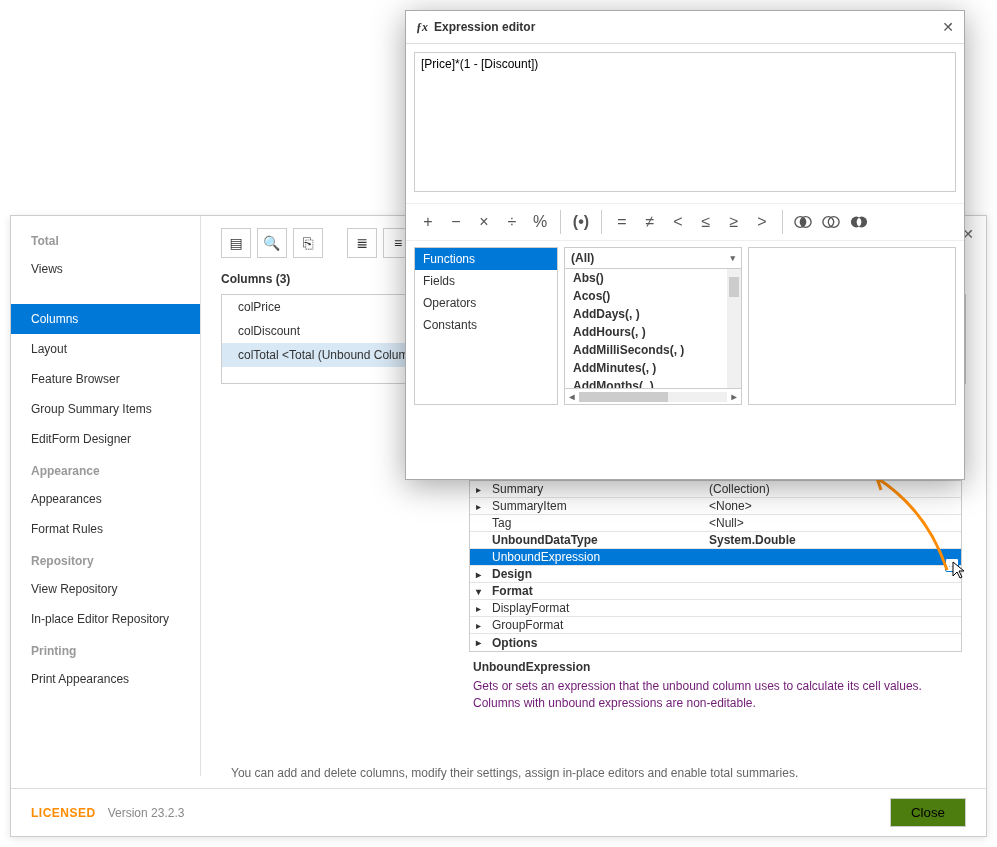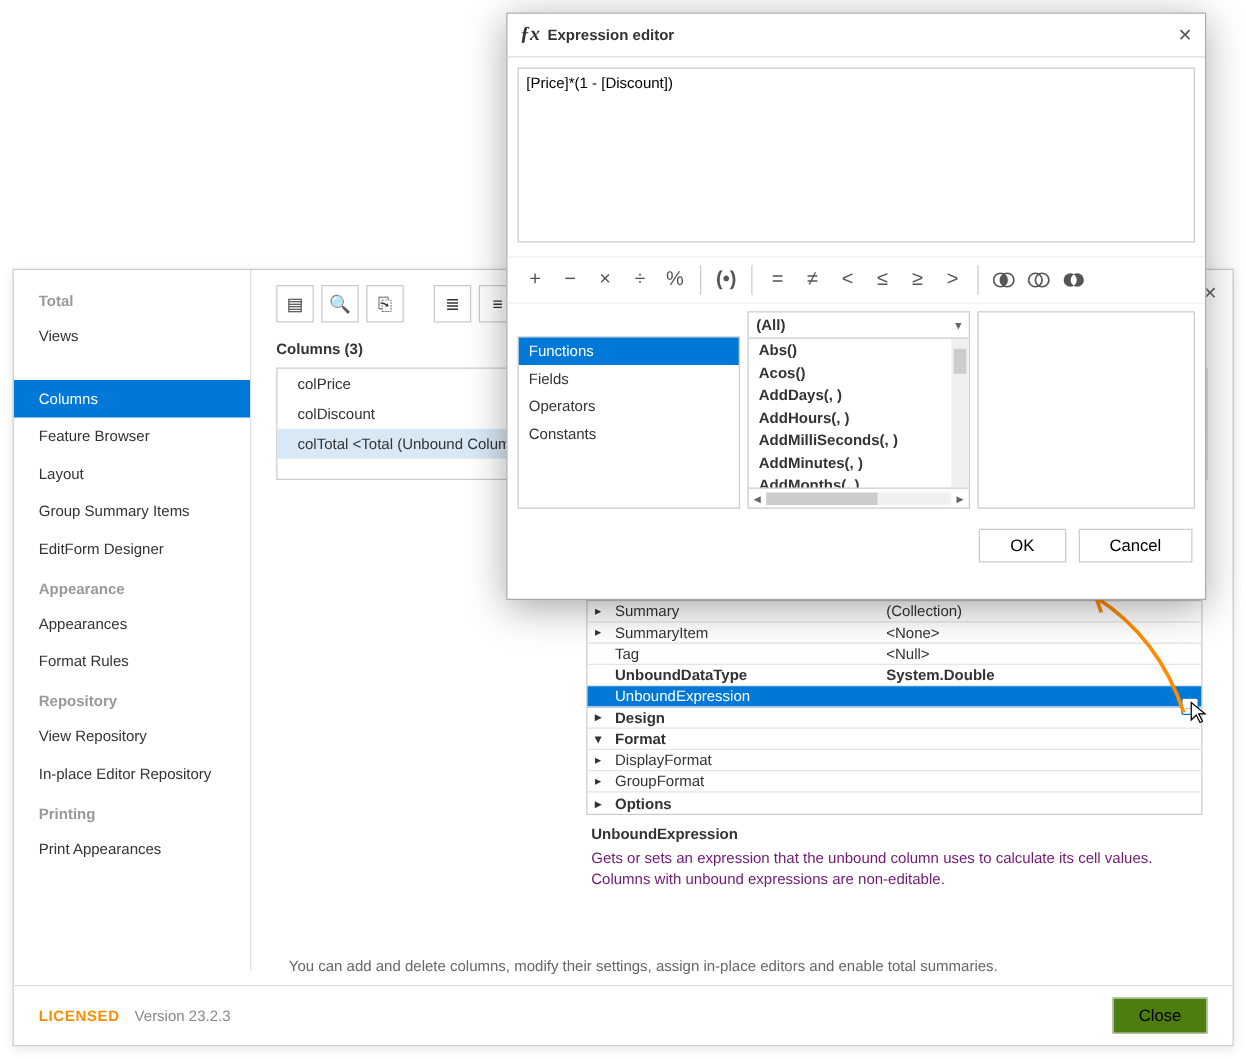--- a/index.html
+++ b/index.html
@@ -41,30 +41,30 @@
 .licensed { color: #ff8c00; font-weight: bold; letter-spacing: 0.5px; }
 .version { color: #888; margin-left: 12px; }
 .close-btn { margin-left: auto; padding: 6px 20px; border: 1px solid #ccc; background: #4d7c0f; cursor: pointer; }
 
 
 .arrow { position: absolute; right: 40px; top: 470px; width: 100px; height: 110px; pointer-events: none; }
 
 
 .dialog { position: absolute; left: 405px; top: 10px; width: 560px; height: 470px; background: #fff; border: 1px solid #aaa; box-shadow: 0 6px 30px rgba(0,0,0,0.35); z-index: 10; }
 .dialog-title { display: flex; align-items: center; padding: 8px 10px; border-bottom: 1px solid #ddd; }
-.dialog-title .fx { font-family: Georgia, serif; font-style: italic; font-weight: bold; font-size: 16px; margin-right: 6px; }
+.dialog-title .fx { font-family: Georgia, serif; font-style: italic; font-weight: bold; font-size: 12px; margin-right: 6px; }
 .dialog-title .txt { font-weight: bold; }
 .dialog-title .x { margin-left: auto; cursor: pointer; font-size: 14px; color: #555; }
 .expr-box { margin: 8px; border: 1px solid #ccc; height: 140px; padding: 4px 6px; font-family: Tahoma, sans-serif; font-size: 12px; resize: none; width: calc(100% - 16px); }
 .op-bar { display: flex; align-items: center; gap: 4px; padding: 6px 10px; border-top: 1px solid #eee; border-bottom: 1px solid #eee; }
 .op { width: 24px; height: 24px; display: flex; align-items: center; justify-content: center; font-size: 16px; color: #555; cursor: pointer; }
 .op.sep { border-left: 1px solid #ccc; width: 1px; margin: 0 4px; }
 .op-svg { width: 18px; height: 18px; }
 .lists { display: flex; gap: 6px; padding: 6px 8px; height: 170px; }
-.list-cats { width: 178px; border: 1px solid #ccc; margin-top: 20px; }
+.list-cats { width: 144px; border: 1px solid #ccc; }
 .list-cats .li { padding: 4px 8px; cursor: pointer; }
 .list-cats .li.selected { background: #0078d7; color: #fff; }
 .list-funcs { width: 178px; border: 1px solid #ccc; display: flex; flex-direction: column; font-weight: bold; }
 .list-funcs .dd { border-bottom: 1px solid #ccc; padding: 3px 6px; display: flex; align-items: center; }
 .list-funcs .dd .caret { margin-left: auto; font-size: 9px; color: #666; }
 .list-funcs .body { flex: 1; overflow: hidden; position: relative; }
 .list-funcs .body .fi { padding: 2px 8px; cursor: pointer; }
 .list-funcs .hscroll { height: 16px; border-top: 1px solid #ccc; display: flex; align-items: center; }
 .list-funcs .hscroll .arr { width: 14px; text-align: center; color: #666; font-size: 10px; }
 .list-funcs .hscroll .track { flex: 1; background: #f0f0f0; height: 10px; position: relative; }
@@ -80,22 +80,22 @@
 </head>
 <body>
 
 <div class="main-window">
   <div class="main-close">✕</div>
   <div class="main-body">
     <div class="sidebar">
       <div class="sidebar-heading">Total</div>
       <div class="sidebar-item">Views</div>
       <div class="sidebar-item selected">Columns</div>
+      <div class="sidebar-item">Layout</div>
       <div class="sidebar-item">Feature Browser</div>
-      <div class="sidebar-item">Layout</div>
       <div class="sidebar-item">Group Summary Items</div>
       <div class="sidebar-item">EditForm Designer</div>
       <div class="sidebar-heading">Appearance</div>
       <div class="sidebar-item">Appearances</div>
       <div class="sidebar-item">Format Rules</div>
       <div class="sidebar-heading">Repository</div>
       <div class="sidebar-item">View Repository</div>
       <div class="sidebar-item">In-place Editor Repository</div>
       <div class="sidebar-heading">Printing</div>
       <div class="sidebar-item">Print Appearances</div>
@@ -283,17 +283,13 @@
       <div class="hscroll">
         <div class="arr">◂</div>
         <div class="track">
             <div class="thumb"></div>
           </div>
         <div class="arr">▸</div>
       </div>
     </div>
     <div class="list-desc"></div>
   </div>
-  <div class="dialog-footer">
-    <button class="dbtn">OK</button>
-    <button class="dbtn">Cancel</button>
-  </div>
 </div>
 
 </body></html>

